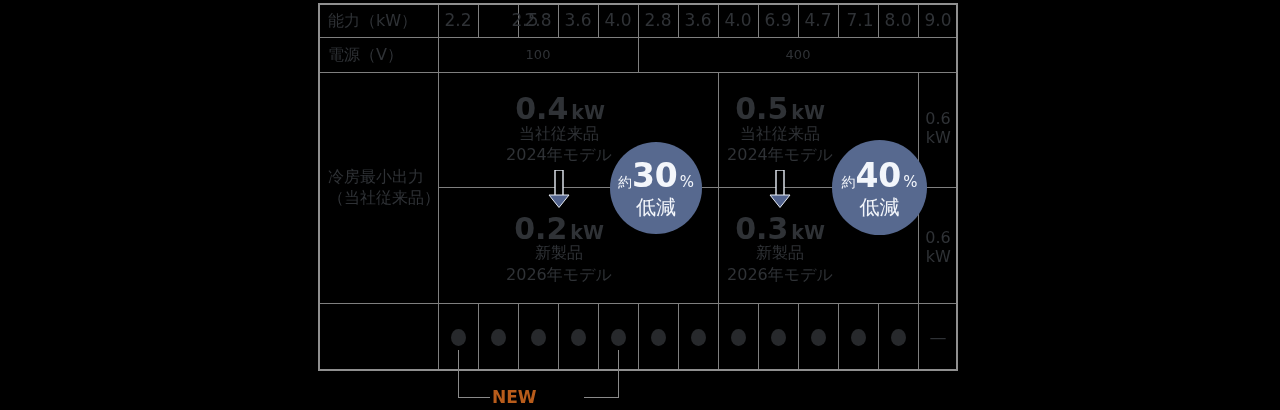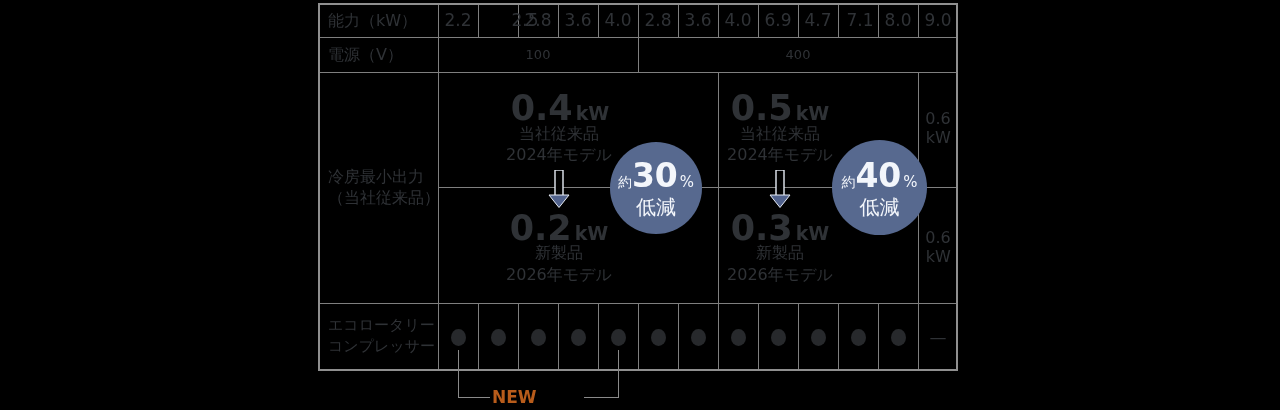--- a/index.html
+++ b/index.html
@@ -8,21 +8,21 @@
   .line{position:absolute;background:#7f7f7f;}
   .line.thick{background:#8f8f8f;}
   .line.conn{background:#8a8a8a;}
   .txt{position:absolute;color:#2f3236;white-space:nowrap;}
   .ctr{transform:translate(-50%,-50%);text-align:right;}
   .lft{transform:translateY(-50%);}
   .val{font-size:17px;}
   .rowlbl{font-size:16px;line-height:21px;}
   .pwr{font-size:13px;}
   .kwline{display:inline-flex;align-items:baseline;}
-  .kw-num{font-size:35px;font-weight:bold;}
+  .kw-num{font-size:30px;font-weight:bold;}
   .kw-unit{font-size:19px;font-weight:bold;margin-left:3px;}
   .note{font-size:16px;}
   .sidecell{font-size:16px;line-height:19px;}
   .comp-lbl{font-size:15px;line-height:21px;}
   .dot{position:absolute;width:15px;height:17px;border-radius:50%;background:#27292c;}
   .dash{font-size:17px;}
   .badge{position:absolute;border-radius:50%;background:#57698f;color:#f3f6fb;
          display:flex;flex-direction:column;align-items:center;justify-content:center;text-align:center;}
   .b-line1{display:flex;align-items:baseline;line-height:1;}
   .b-pre{font-size:14px;}
@@ -167,24 +167,20 @@
 
     <div class="txt ctr sidecell" style="left:938px;top:128px;">
       <span>0.6</span><br>
       <span>kW</span>
     </div>
     <div class="txt ctr sidecell" style="left:938px;top:247px;">
       <span>0.6</span><br>
       <span>kW</span>
     </div>
 
-    <div class="txt lft comp-lbl" style="left:328px;top:336px;">
-      <span>エコロータリー</span><br>
-      <span>コンプレッサー</span>
-    </div>
     <div id="dots">
         <div class="dot" style="left: 450.5px; top: 329px;"></div>
         <div class="dot" style="left: 490.5px; top: 329px;"></div>
         <div class="dot" style="left: 530.5px; top: 329px;"></div>
         <div class="dot" style="left: 570.5px; top: 329px;"></div>
         <div class="dot" style="left: 610.5px; top: 329px;"></div>
         <div class="dot" style="left: 650.5px; top: 329px;"></div>
         <div class="dot" style="left: 690.5px; top: 329px;"></div>
         <div class="dot" style="left: 730.5px; top: 329px;"></div>
         <div class="dot" style="left: 770.5px; top: 329px;"></div>

